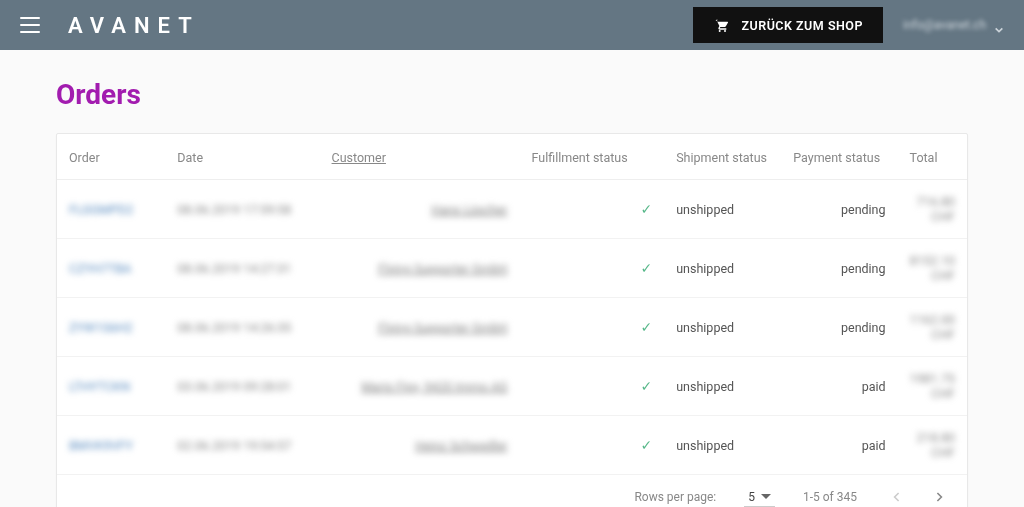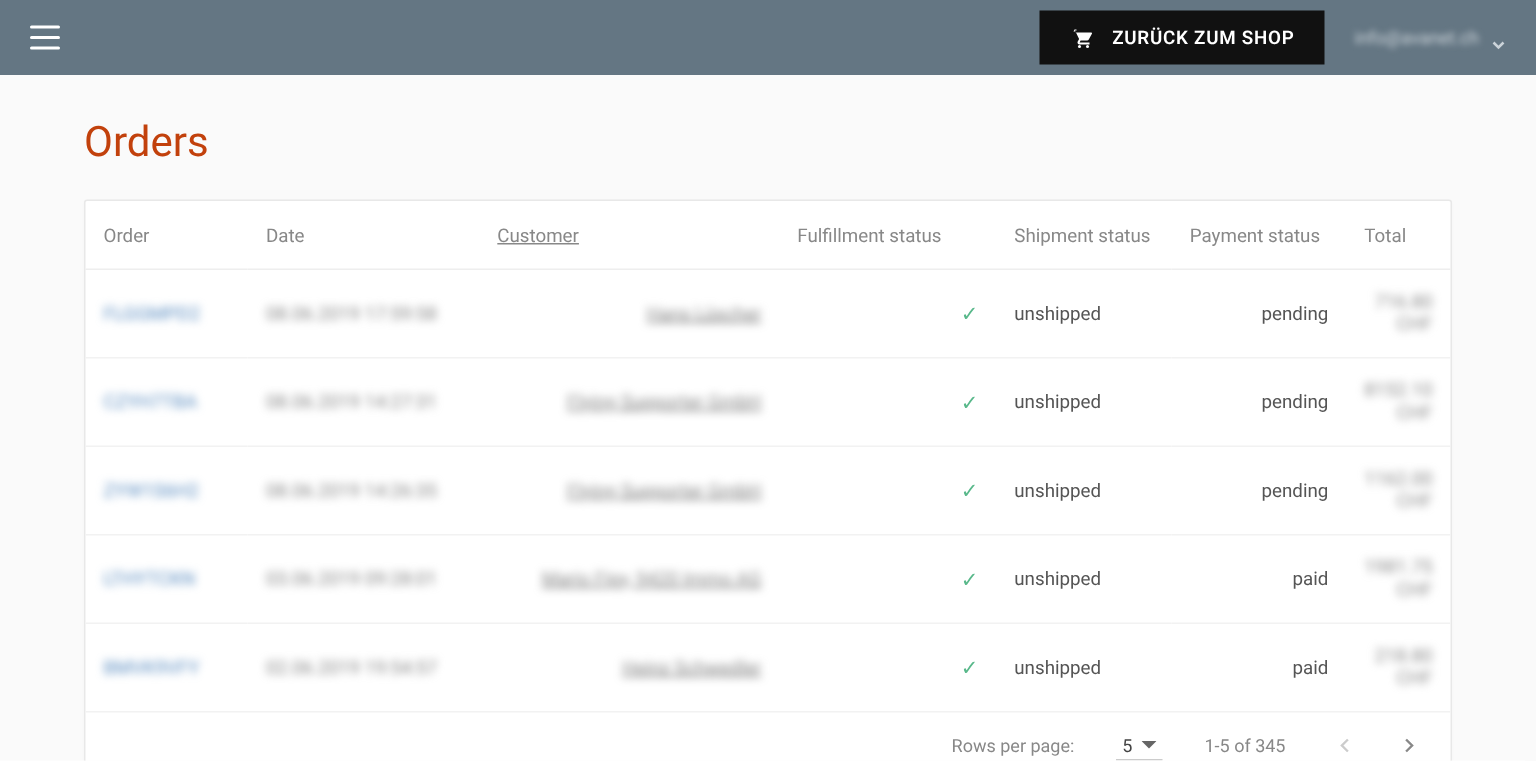--- a/index.html
+++ b/index.html
@@ -53,22 +53,22 @@
     filter: blur(2px);
   }
   .account-chevron { width:10px; height:10px; }
   .account-chevron svg{ width:10px;height:10px; fill:none; stroke:#cbd3d9; stroke-width:2; filter:none;}
 
   .page {
     padding: 28px 56px;
   }
   .page-title {
     font-size: 28px;
-    font-weight: 400;
-    color: #c2410c;
+    font-weight: 700;
+    color: #a21caf;
     margin-bottom: 22px;
   }
 
   .card {
     background: #fff;
     border: 1px solid #e8e8e8;
     border-radius: 2px;
     box-shadow: 0 1px 2px rgba(0,0,0,0.03);
   }
 
@@ -134,20 +134,21 @@
 </style>
 </head>
 <body>
 
 <div class="header">
   <div class="hamburger">
     <span></span>
       <span></span>
       <span></span>
   </div>
+  <div class="brand">AVANET</div>
   <div class="spacer"></div>
   <div class="shop-btn">
     <svg viewBox="0 0 24 24">
         <path d="M7 4h-2l-1 2h2l3.6 7.59-1.35 2.44C8.11 16.37 8 16.67 8 17c0 1.1.9 2 2 2h10v-2H10.42c-.14 0-.25-.11-.25-.25l.03-.12L11.1 15h6.45c.75 0 1.41-.41 1.75-1.03l3.24-5.88A1 1 0 0 0 21.66 7H6.21l-.94-2H7z"></path>
         <circle cx="10" cy="21" r="1.5"></circle>
         <circle cx="18" cy="21" r="1.5"></circle>
       </svg>
     <span>ZURÜCK ZUM SHOP</span>
   </div>
   <div class="account">

